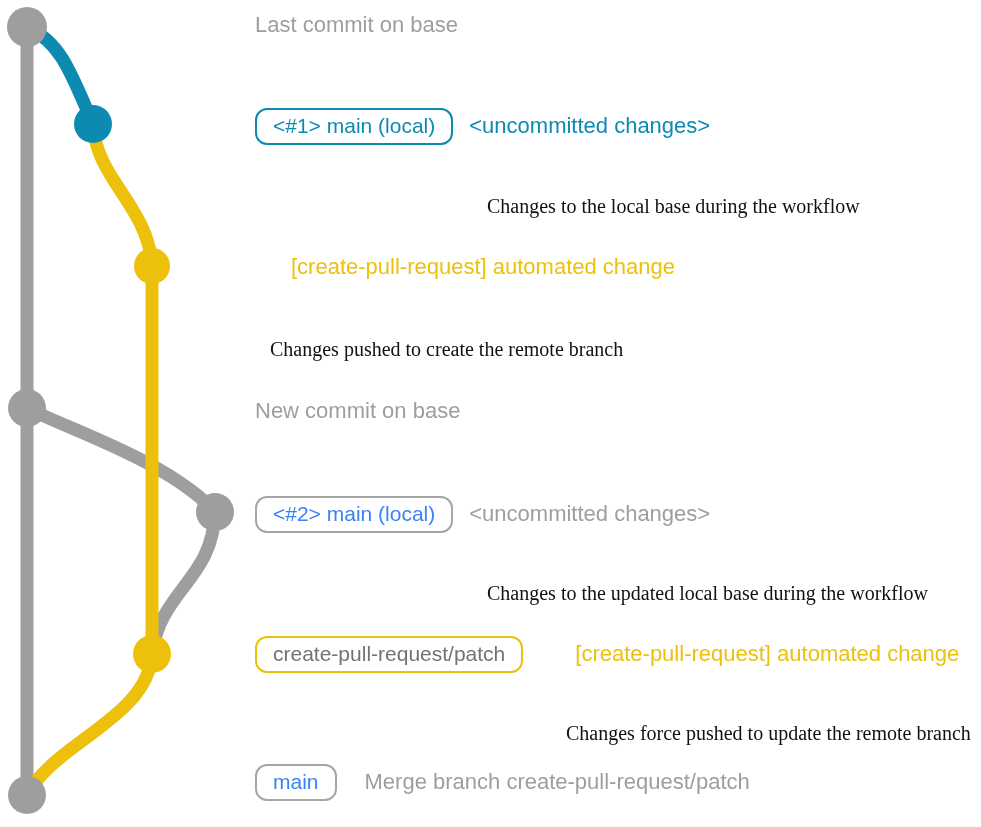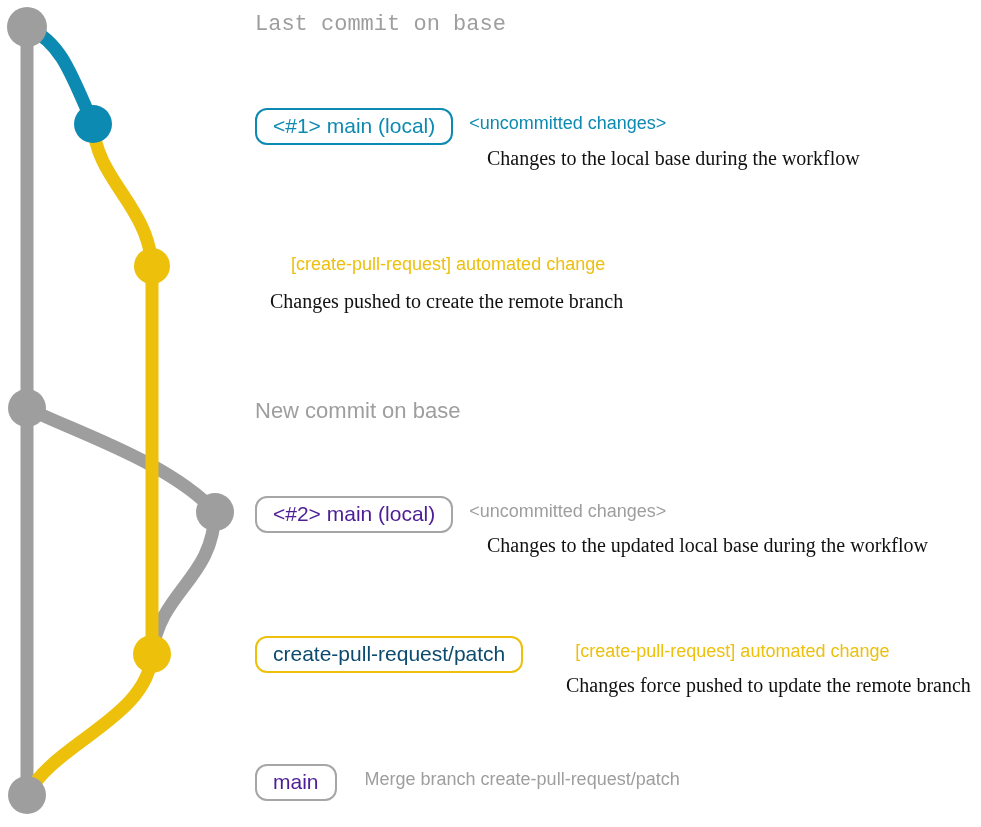--- a/index.html
+++ b/index.html
@@ -38,40 +38,41 @@
     border-radius: 12px;
     padding: 5px 16px 6px 16px;
     font-size: 21px;
     line-height: 1.05;
     color: #9e9e9e;
     background: #ffffff;
     white-space: nowrap;
     box-sizing: border-box;
   }
   .pill.blue  { border-color: #0d8ab2; color: #0d8ab2; }
-  .pill.yellow{ border-color: #edc00c; color: #0c4a6e; }
-  .pill.gray  { border-color: #a6a6a6; color: #4c1d95; }
+  .pill.yellow{ border-color: #edc00c; color: #737373; }
+  .pill.gray  { border-color: #a6a6a6; color: #3b82f6; }
 
   .headline {
-    font-size: 18px;
+    font-size: 22px;
     line-height: 1.1;
     white-space: nowrap;
     font-family: "Liberation Sans", sans-serif;
   }
   .headline.blue   { color: #0d8ab2; }
   .headline.yellow { color: #edc00c; margin-left: 36px; }
   .headline.gray   { color: #9e9e9e; }
 
   .subtext {
     position: absolute;
     font-family: "Liberation Serif", serif;
     font-size: 20px;
     line-height: 1.1;
     color: #111111;
     white-space: nowrap;
+    margin-top: 48px;
   }
   .section-title {
     position: absolute;
     font-size: 22px;
     line-height: 1.1;
     color: #9e9e9e;
     white-space: nowrap;
   }
   .pill-gap { width: 16px; flex: 0 0 auto; }
 </style>
@@ -98,21 +99,21 @@
 
     <circle cx="27" cy="27" r="20" fill="#9e9e9e"></circle>
     <circle cx="93" cy="124" r="19" fill="#0d8ab2"></circle>
     <circle cx="152" cy="266" r="18" fill="#edc00c"></circle>
     <circle cx="27" cy="408" r="19" fill="#9e9e9e"></circle>
     <circle cx="215" cy="512" r="19" fill="#9e9e9e"></circle>
     <circle cx="152" cy="654" r="19" fill="#edc00c"></circle>
     <circle cx="27" cy="795" r="19" fill="#9e9e9e"></circle>
   </svg>
 
-  <div class="section-title" style="left:255px; top:13px;font-family:Liberation Mono, monospace;">Last commit on base</div>
+  <div class="section-title" style="left:255px; top:13px;">Last commit on base</div>
 
   <div class="row" style="left:255px; top:108px;">
     <span class="pill blue">&lt;#1&gt; main (local)</span>
     <span class="pill-gap"></span>
     <span class="headline blue" style="margin-top:6px;">&lt;uncommitted changes&gt;</span>
   </div>
   <div class="subtext" style="left:487px; top:147px;">Changes to the local base during the workflow</div>
 
   <div class="row" style="left:255px; top:255px;">
     <span class="headline yellow">[create-pull-request] automated change</span>

